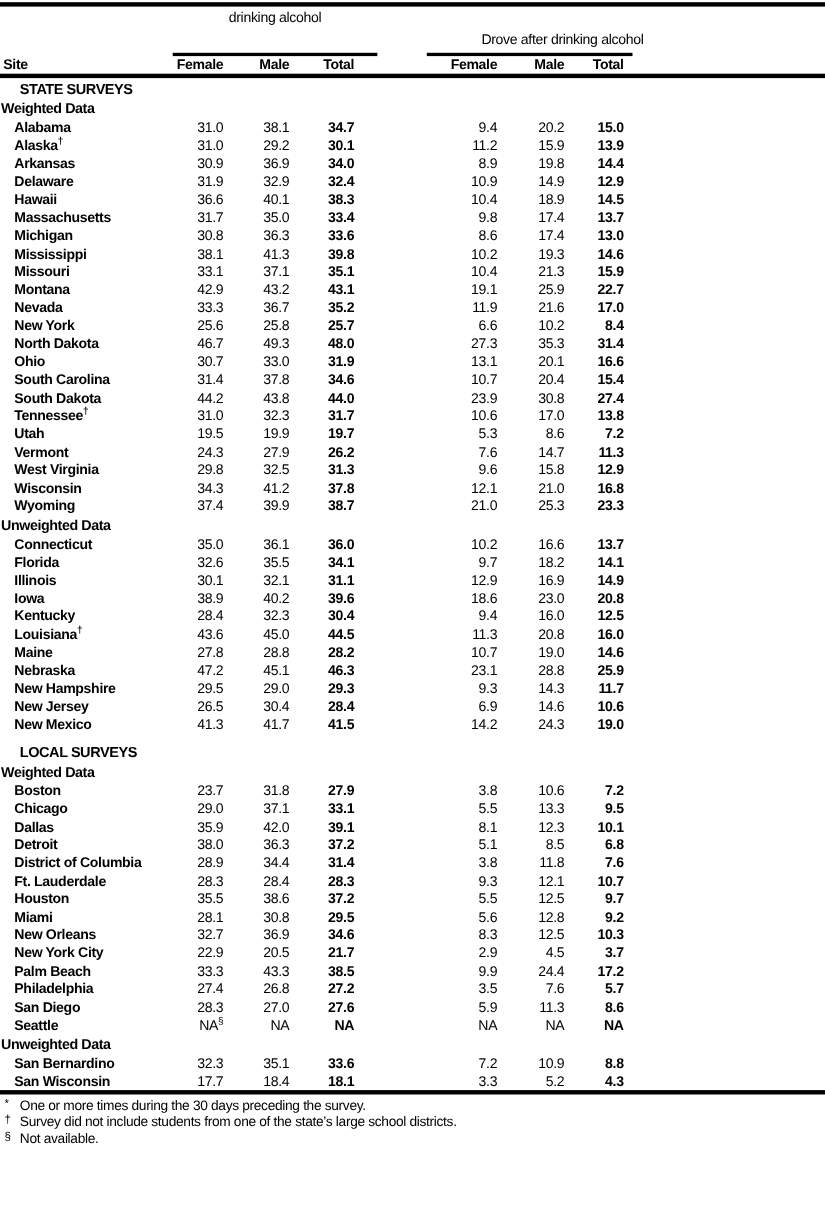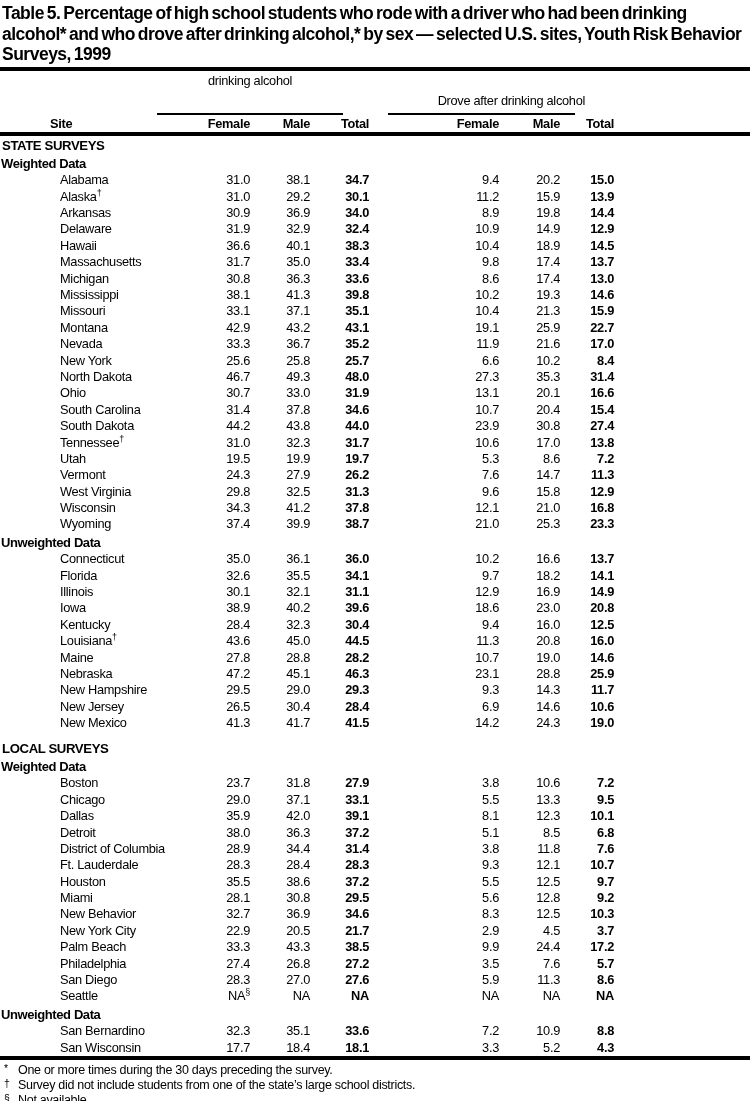--- a/index.html
+++ b/index.html
@@ -31,32 +31,31 @@
   .group-underline { position: absolute; top: 42px; height: 2.5px; background: #000; }
   .ul1 { left: 157px; width: 186px; }
   .ul2 { left: 388px; width: 187px; }
   .subhead { position: absolute; left: 0; top: 45px; width: 100%; font-weight: bold; }
   .subhead .site-h { text-align: left; padding-left: 3px; font-weight: bold; }
 
   
   .grid {
     display: grid;
     grid-template-columns: 158px 45px 60px 59px 130px 61px 54px 1fr;
-    padding-left: 47px;
   }
   .grid .v { text-align: right; }
   .grid .b { font-weight: bold; }
 
   
   .tbody { font-size: 12.8px; letter-spacing: -0.3px; }
   .trow { height: 16.4px; line-height: 16.4px; }
-  .trow .site { padding-left: 13px; white-space: nowrap; }
+  .trow .site { padding-left: 13px; white-space: nowrap; font-weight: bold; }
   .sechead {
     font-weight: bold; font-size: 13.2px; letter-spacing: -0.4px;
-    padding: 2px 0 0 2px; height: 18.4px; line-height: 16.4px;
+    padding: 2px 0 0 18px; height: 18.4px; line-height: 16.4px;
   }
   .sechead.extra-gap { padding-top: 9px; height: 25.4px; }
   .subsechead {
     font-weight: bold; font-size: 13px; letter-spacing: -0.4px;
     padding: 2px 0 0 1px; height: 18.4px; line-height: 16.4px;
   }
   sup.mark { font-size: 9px; vertical-align: super; line-height: 0; }
 
   
   .footnotes { margin-top: 3px; }
@@ -67,21 +66,20 @@
     line-height: 14.8px;
     letter-spacing: -0.3px;
   }
   .fn .sym { position: absolute; left: 4px; top: -2px; font-size: 10.5px; }
 </style>
 </head>
 <body>
 
 <div class="page">
 
-  <div class="title">Table 5. Percentage of high school students who rode with a driver who had been drinking alcohol* and who drove after drinking alcohol,* by sex — selected U.S. sites, Youth Risk Behavior Surveys, 1999</div>
 
   <div class="hrule rule-top"></div>
 
   <div class="thead">
     <div class="group1-label">
       <div>drinking alcohol</div>
     </div>
     <div class="group2-label">Drove after drinking alcohol</div>
     <div class="group-underline ul1"></div>
     <div class="group-underline ul2"></div>
@@ -509,21 +507,21 @@
         <div class="site">Miami</div>
         <div class="v">28.1</div>
         <div class="v">30.8</div>
         <div class="v b">29.5</div>
         <div class="v">5.6</div>
         <div class="v">12.8</div>
         <div class="v b">9.2</div>
         <div></div>
       </div>
       <div class="trow grid">
-        <div class="site">New Behavior</div>
+        <div class="site">New Orleans</div>
         <div class="v">32.7</div>
         <div class="v">36.9</div>
         <div class="v b">34.6</div>
         <div class="v">8.3</div>
         <div class="v">12.5</div>
         <div class="v b">10.3</div>
         <div></div>
       </div>
       <div class="trow grid">
         <div class="site">New York City</div>

